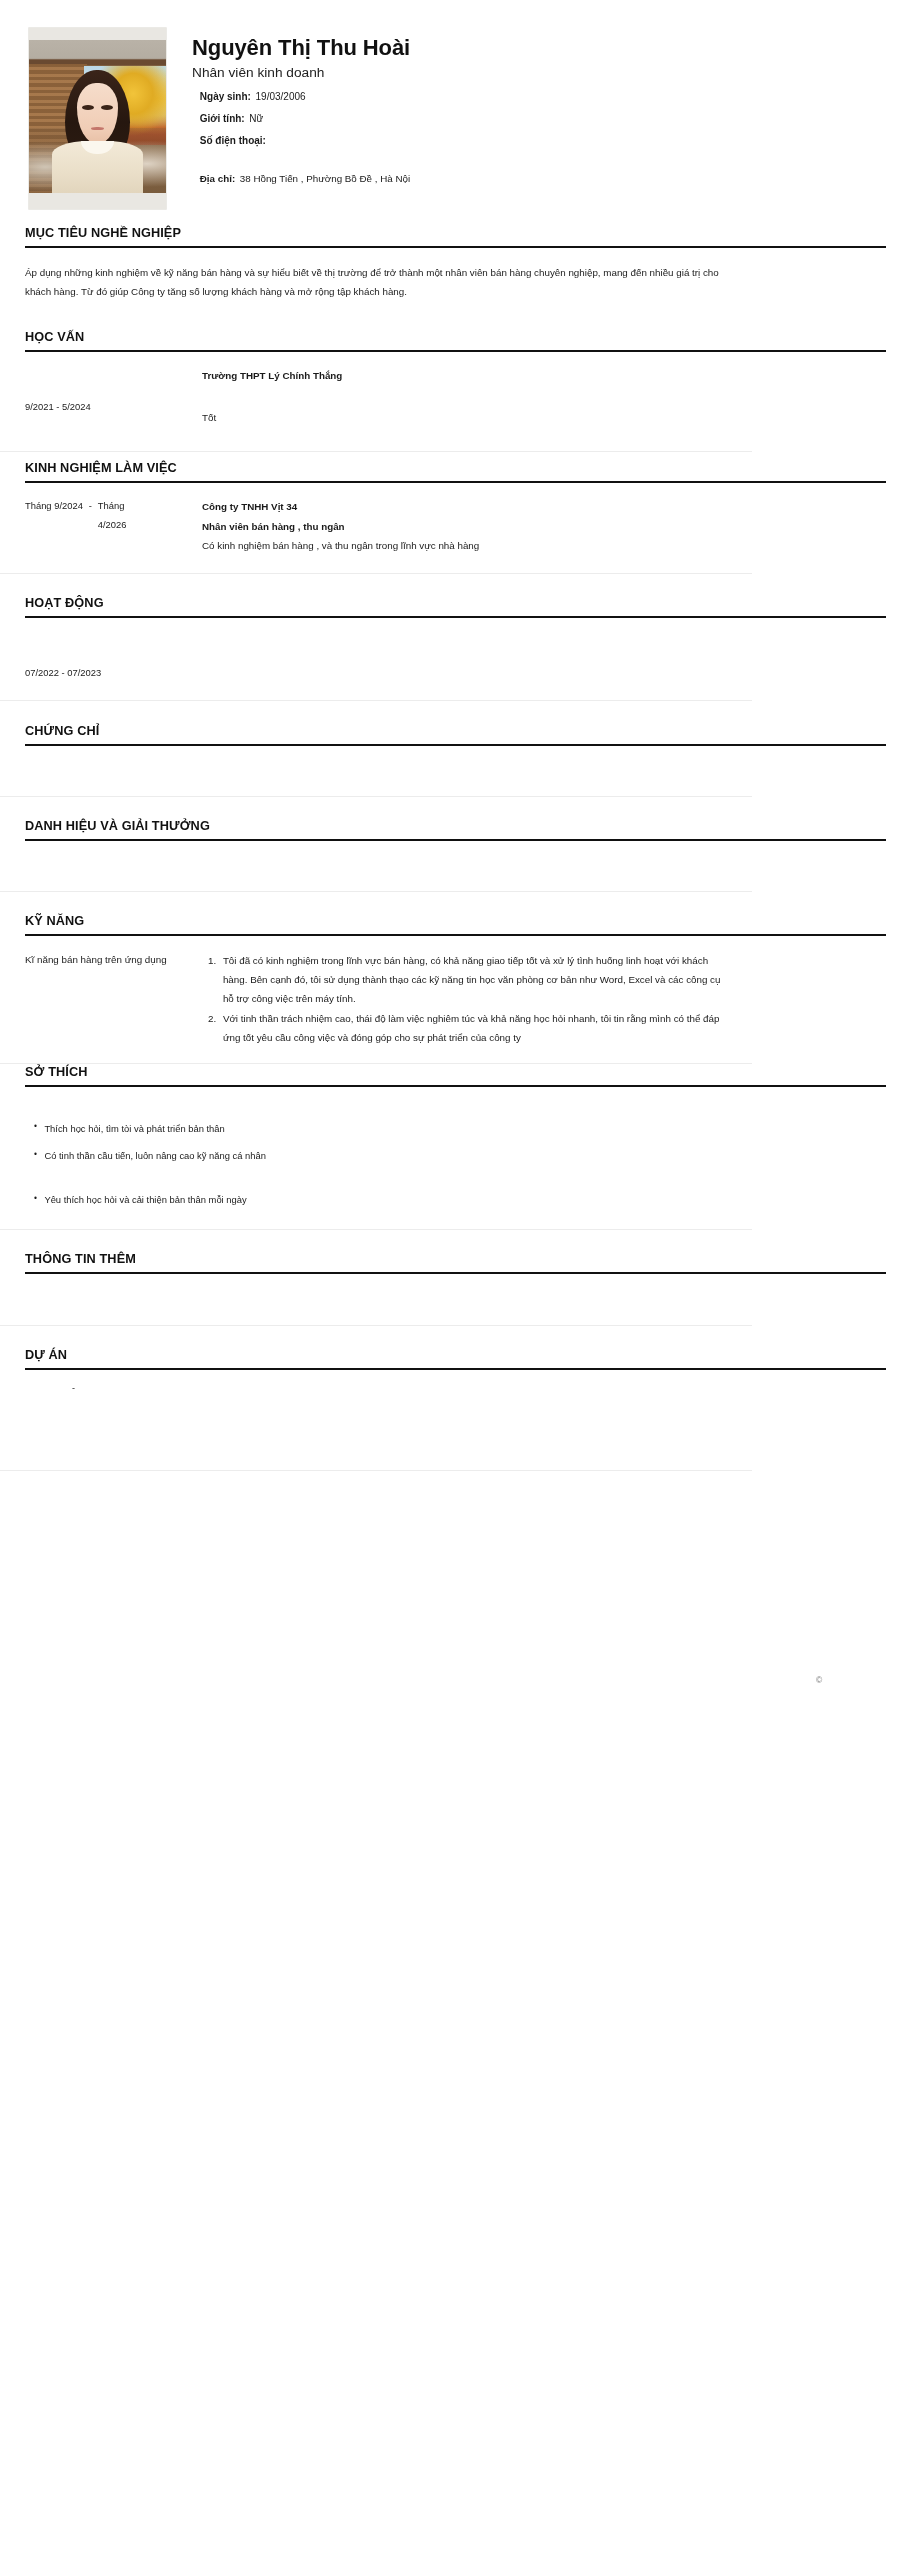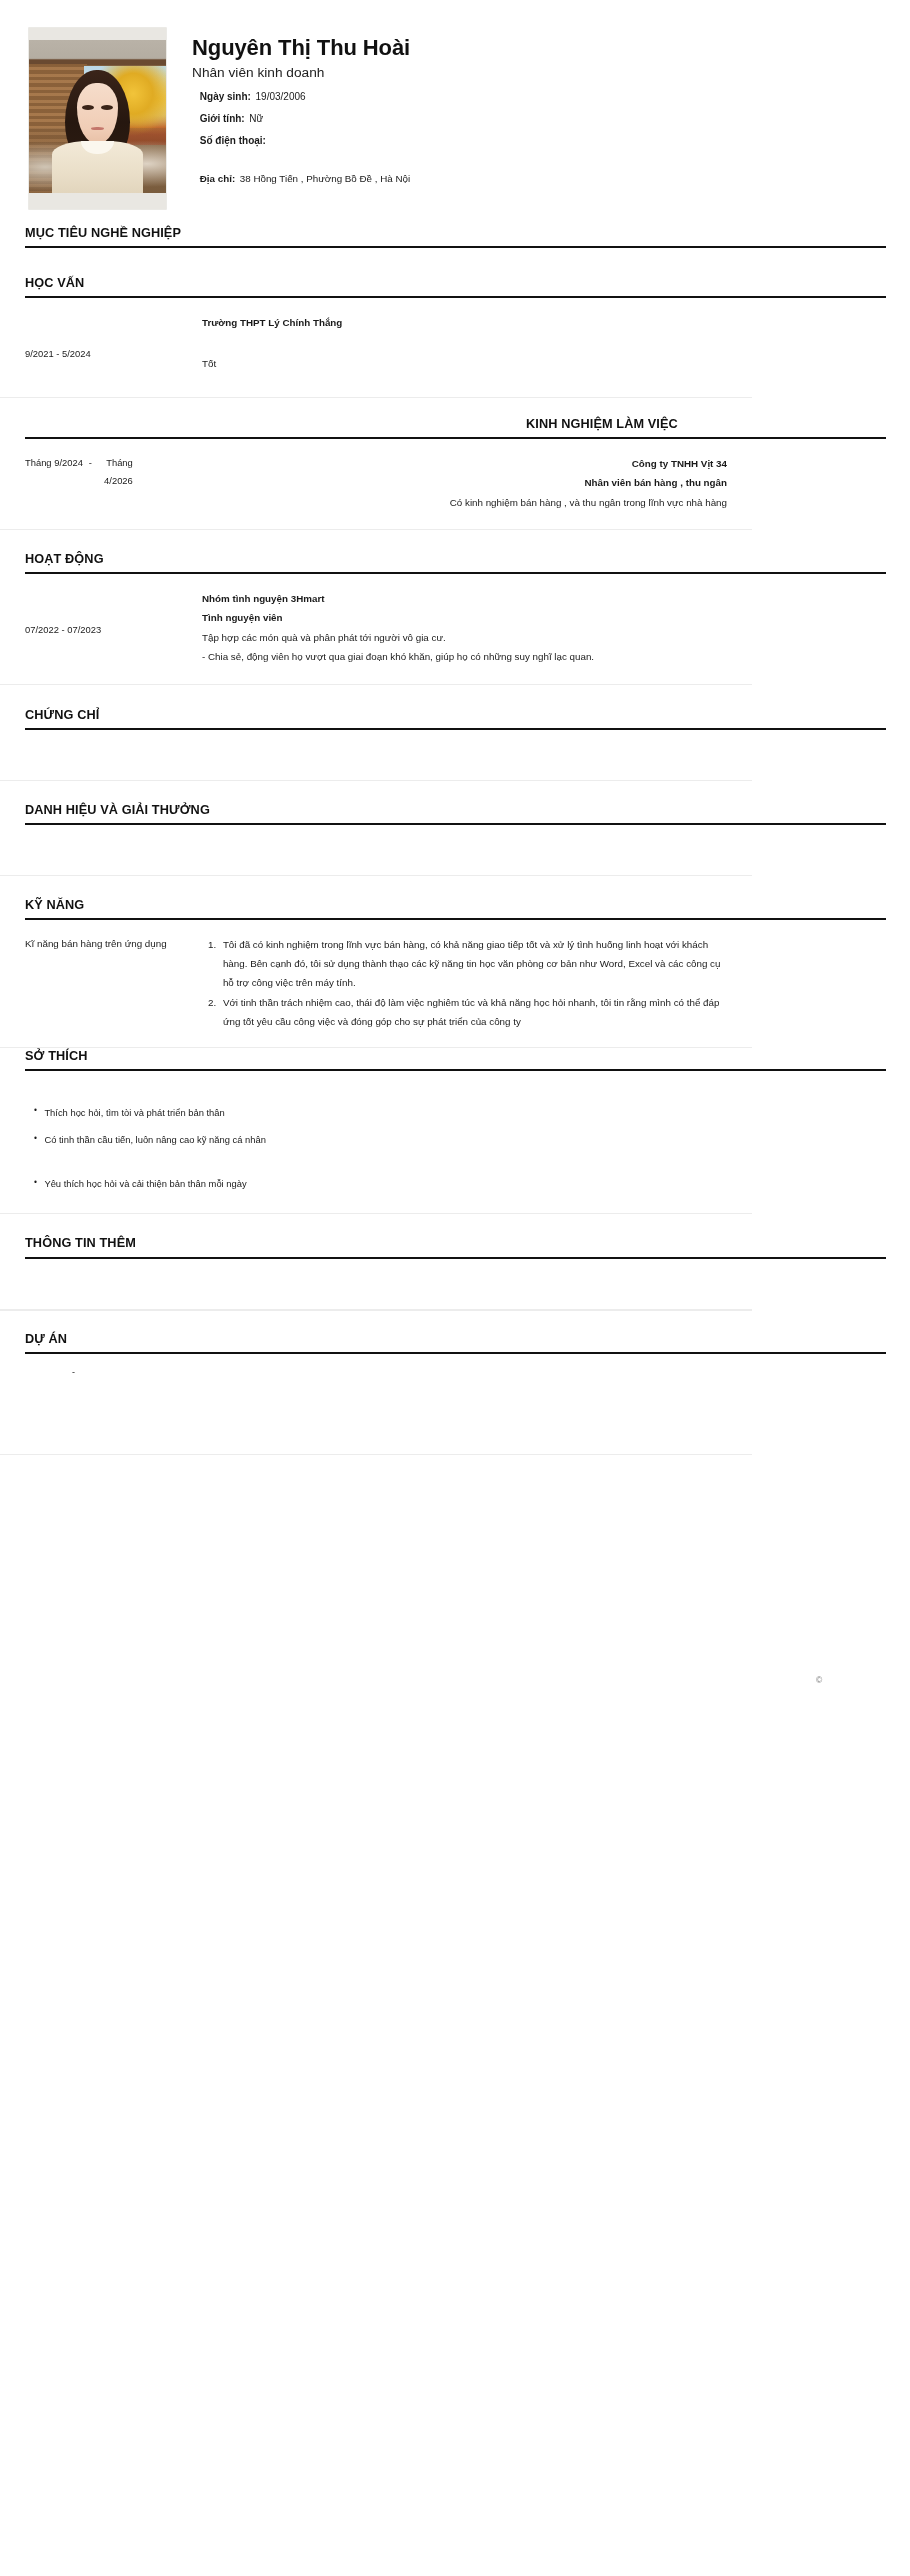--- a/index.html
+++ b/index.html
@@ -335,40 +335,43 @@
 
       <div class="address-line">
         <span class="lbl">Địa chỉ:</span><span class="val">38 Hồng Tiến , Phường Bồ Đề , Hà Nội</span>
       </div>
     </div>
   </div>
 
   <div class="section" style="margin-top:16px;">
     <div class="sec-head">MỤC TIÊU NGHỀ NGHIỆP</div>
     <div class="sec-rule"></div>
+    <div class="sec-body">
+      <div class="para">Áp dụng những kinh nghiệm về kỹ năng bán hàng và sự hiểu biết về thị trường để trở thành một nhân viên bán hàng chuyên nghiệp, mang đến nhiều giá trị cho khách hàng. Từ đó giúp Công ty tăng số lượng khách hàng và mở rộng tập khách hàng.</div>
+    </div>
   </div>
 
   <div class="section" style="margin-top:27px;">
     <div class="sec-head">HỌC VẤN</div>
     <div class="sec-rule"></div>
     <div class="sec-body">
       <div class="row">
         <div class="col-date">9/2021  -  5/2024</div>
         <div class="col-main">
           <div class="strong-line">Trường THPT Lý Chính Thắng</div>
           <div class="gap-line"></div>
           <div>Tốt</div>
         </div>
       </div>
     </div>
   </div>
 
   <div class="soft-sep" style="margin-top:23.4px;"></div>
 
-  <div class="section" style="margin-top:18px;text-align:right;">
+  <div class="section" style="margin-top:8px;">
     <div class="sec-head">KINH NGHIỆM LÀM VIỆC</div>
     <div class="sec-rule"></div>
     <div class="sec-body">
       <div class="row">
         <div class="date-split">
           <span class="d-from">Tháng 9/2024</span>
           <span class="d-dash">-</span>
           <span class="d-to">Tháng 4/2026</span>
         </div>
         <div class="col-main">
@@ -381,26 +384,20 @@
   </div>
 
   <div class="soft-sep" style="margin-top:17px;"></div>
 
   <div class="section" style="margin-top:21px;">
     <div class="sec-head">HOẠT ĐỘNG</div>
     <div class="sec-rule"></div>
     <div class="sec-body">
       <div class="row">
         <div class="col-date">07/2022  -  07/2023</div>
-        <div class="col-main">
-          <div class="strong-line">Nhóm tình nguyện 3Hmart</div>
-          <div class="strong-line">Tình nguyện viên</div>
-          <div>Tập hợp các món quà và phân phát tới người vô gia cư.</div>
-          <div>- Chia sẻ, động viên họ vượt qua giai đoạn khó khăn, giúp họ có những suy nghĩ lạc quan.</div>
-        </div>
       </div>
     </div>
   </div>
 
   <div class="soft-sep" style="margin-top:17px;"></div>
 
   <div class="section" style="margin-top:22px;">
     <div class="sec-head">CHỨNG CHỈ</div>
     <div class="sec-rule"></div>
     <div class="sec-body empty-block"></div>

